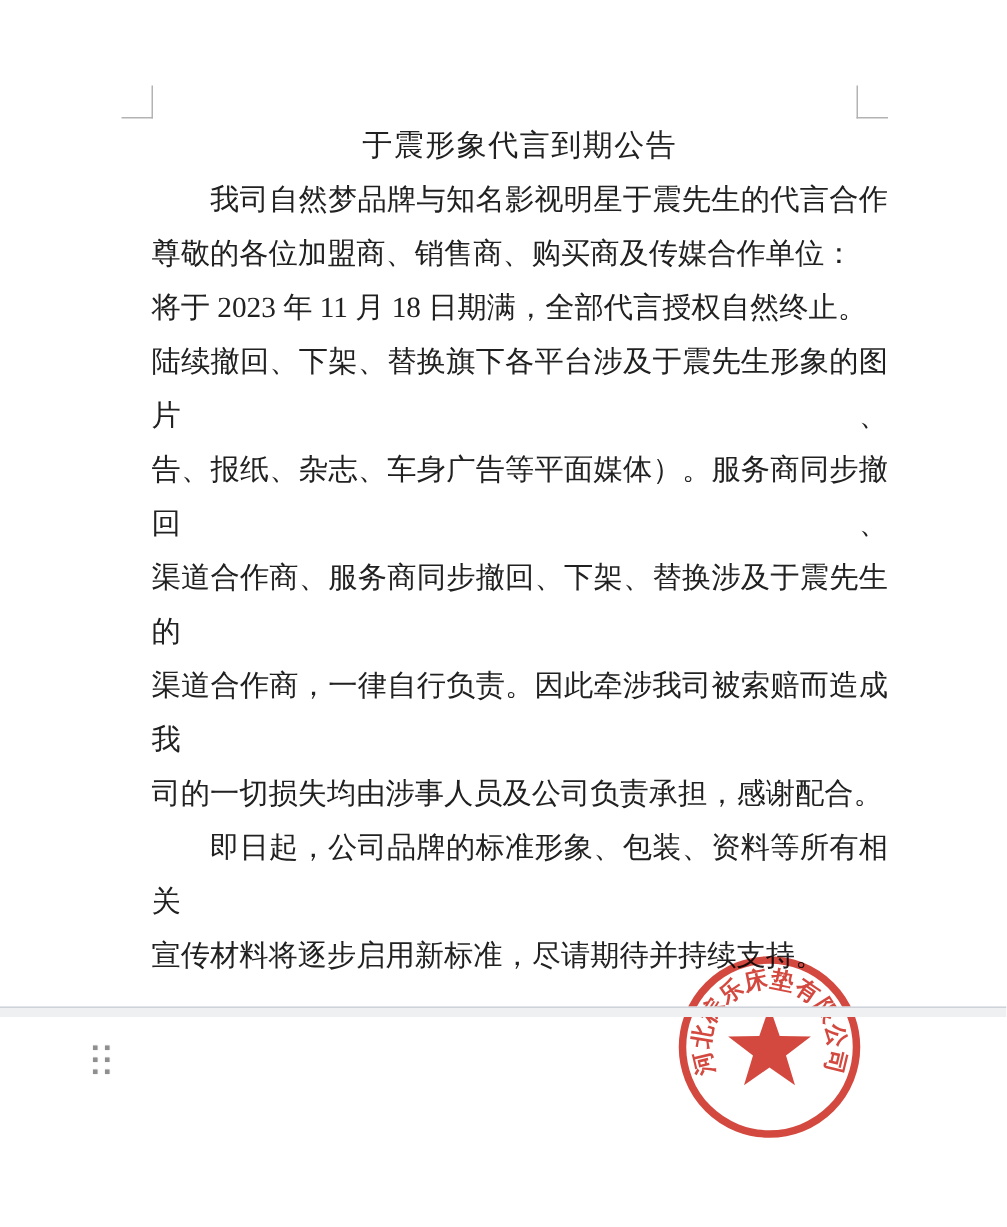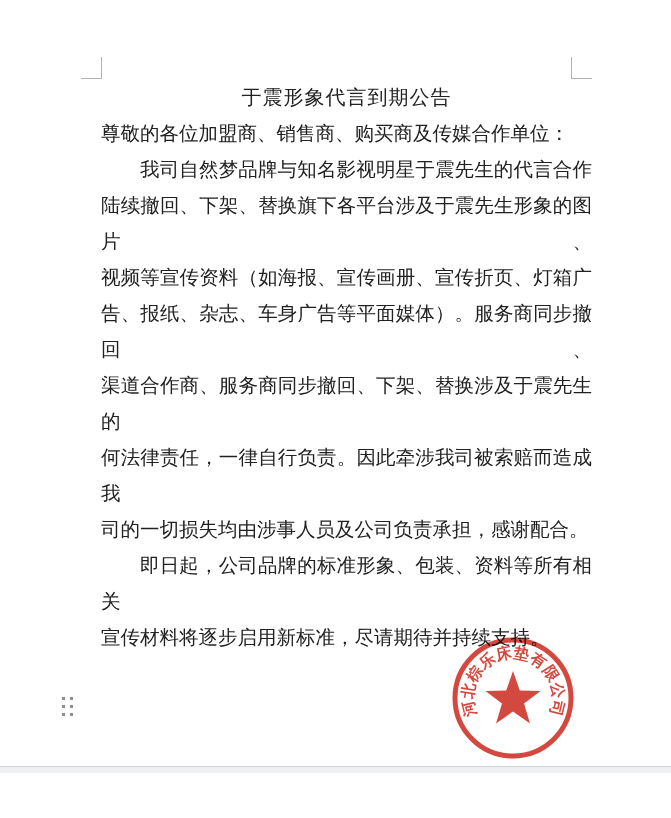--- a/index.html
+++ b/index.html
@@ -4,21 +4,21 @@
 <style>
   html, body {
     margin: 0; padding: 0;
     width: 671px; height: 818px;
     overflow: hidden;
     background: #ffffff;
     font-family: "Liberation Serif", "DejaVu Serif", serif;
   }
   .canvas {
     position: relative;
-    width: 671px; height: 773px;
+    width: 671px; height: 678px;
     background: #ffffff;
   }
   
   .crop-mark { position: absolute; width: 20px; height: 21px; }
   .crop-tl { left: 81px; top: 57px; border-right: 1px solid #b3b3b3; border-bottom: 1px solid #b3b3b3; }
   .crop-tr { left: 571px; top: 57px; border-left: 1px solid #b3b3b3; border-bottom: 1px solid #b3b3b3; }
 
   
   .doc {
     position: absolute;
@@ -86,27 +86,27 @@
 <body>
 
 <div class="canvas">
 
   <div class="crop-mark crop-tl"></div>
   <div class="crop-mark crop-tr"></div>
 
   <div class="doc">
     <div class="doc-title">于震形象代言到期公告</div>
 
+    <div class="line indent jfull">我司自然梦品牌与知名影视明星于震先生的代言合作</div>
     <div class="line">尊敬的各位加盟商、销售商、购买商及传媒合作单位：</div>
-    <div class="line indent jfull">我司自然梦品牌与知名影视明星于震先生的代言合作</div>
+    <div class="line">将于 2023 年 11 月 18 日期满，全部代言授权自然终止。</div>
     <div class="line jfull">陆续撤回、下架、替换旗下各平台涉及于震先生形象的图片、</div>
-    <div class="line jfull">视频等宣传资料（如海报、宣传画册、宣传折页、灯箱广</div>
     <div class="line jfull">告、报纸、杂志、车身广告等平面媒体）。服务商同步撤回、</div>
     <div class="line jfull">渠道合作商、服务商同步撤回、下架、替换涉及于震先生的</div>
-    <div class="line jfull">何法律责任，一律自行负责。因此牵涉我司被索赔而造成我</div>
+    <div class="line jfull">渠道合作商，一律自行负责。因此牵涉我司被索赔而造成我</div>
     <div class="line">司的一切损失均由涉事人员及公司负责承担，感谢配合。</div>
     <div class="line indent jfull">即日起，公司品牌的标准形象、包装、资料等所有相关</div>
     <div class="line">宣传材料将逐步启用新标准，尽请期待并持续支持。</div>
 
   </div>
 
   <div class="drag-dots">
     <span></span>
       <span></span>
     <span></span>

